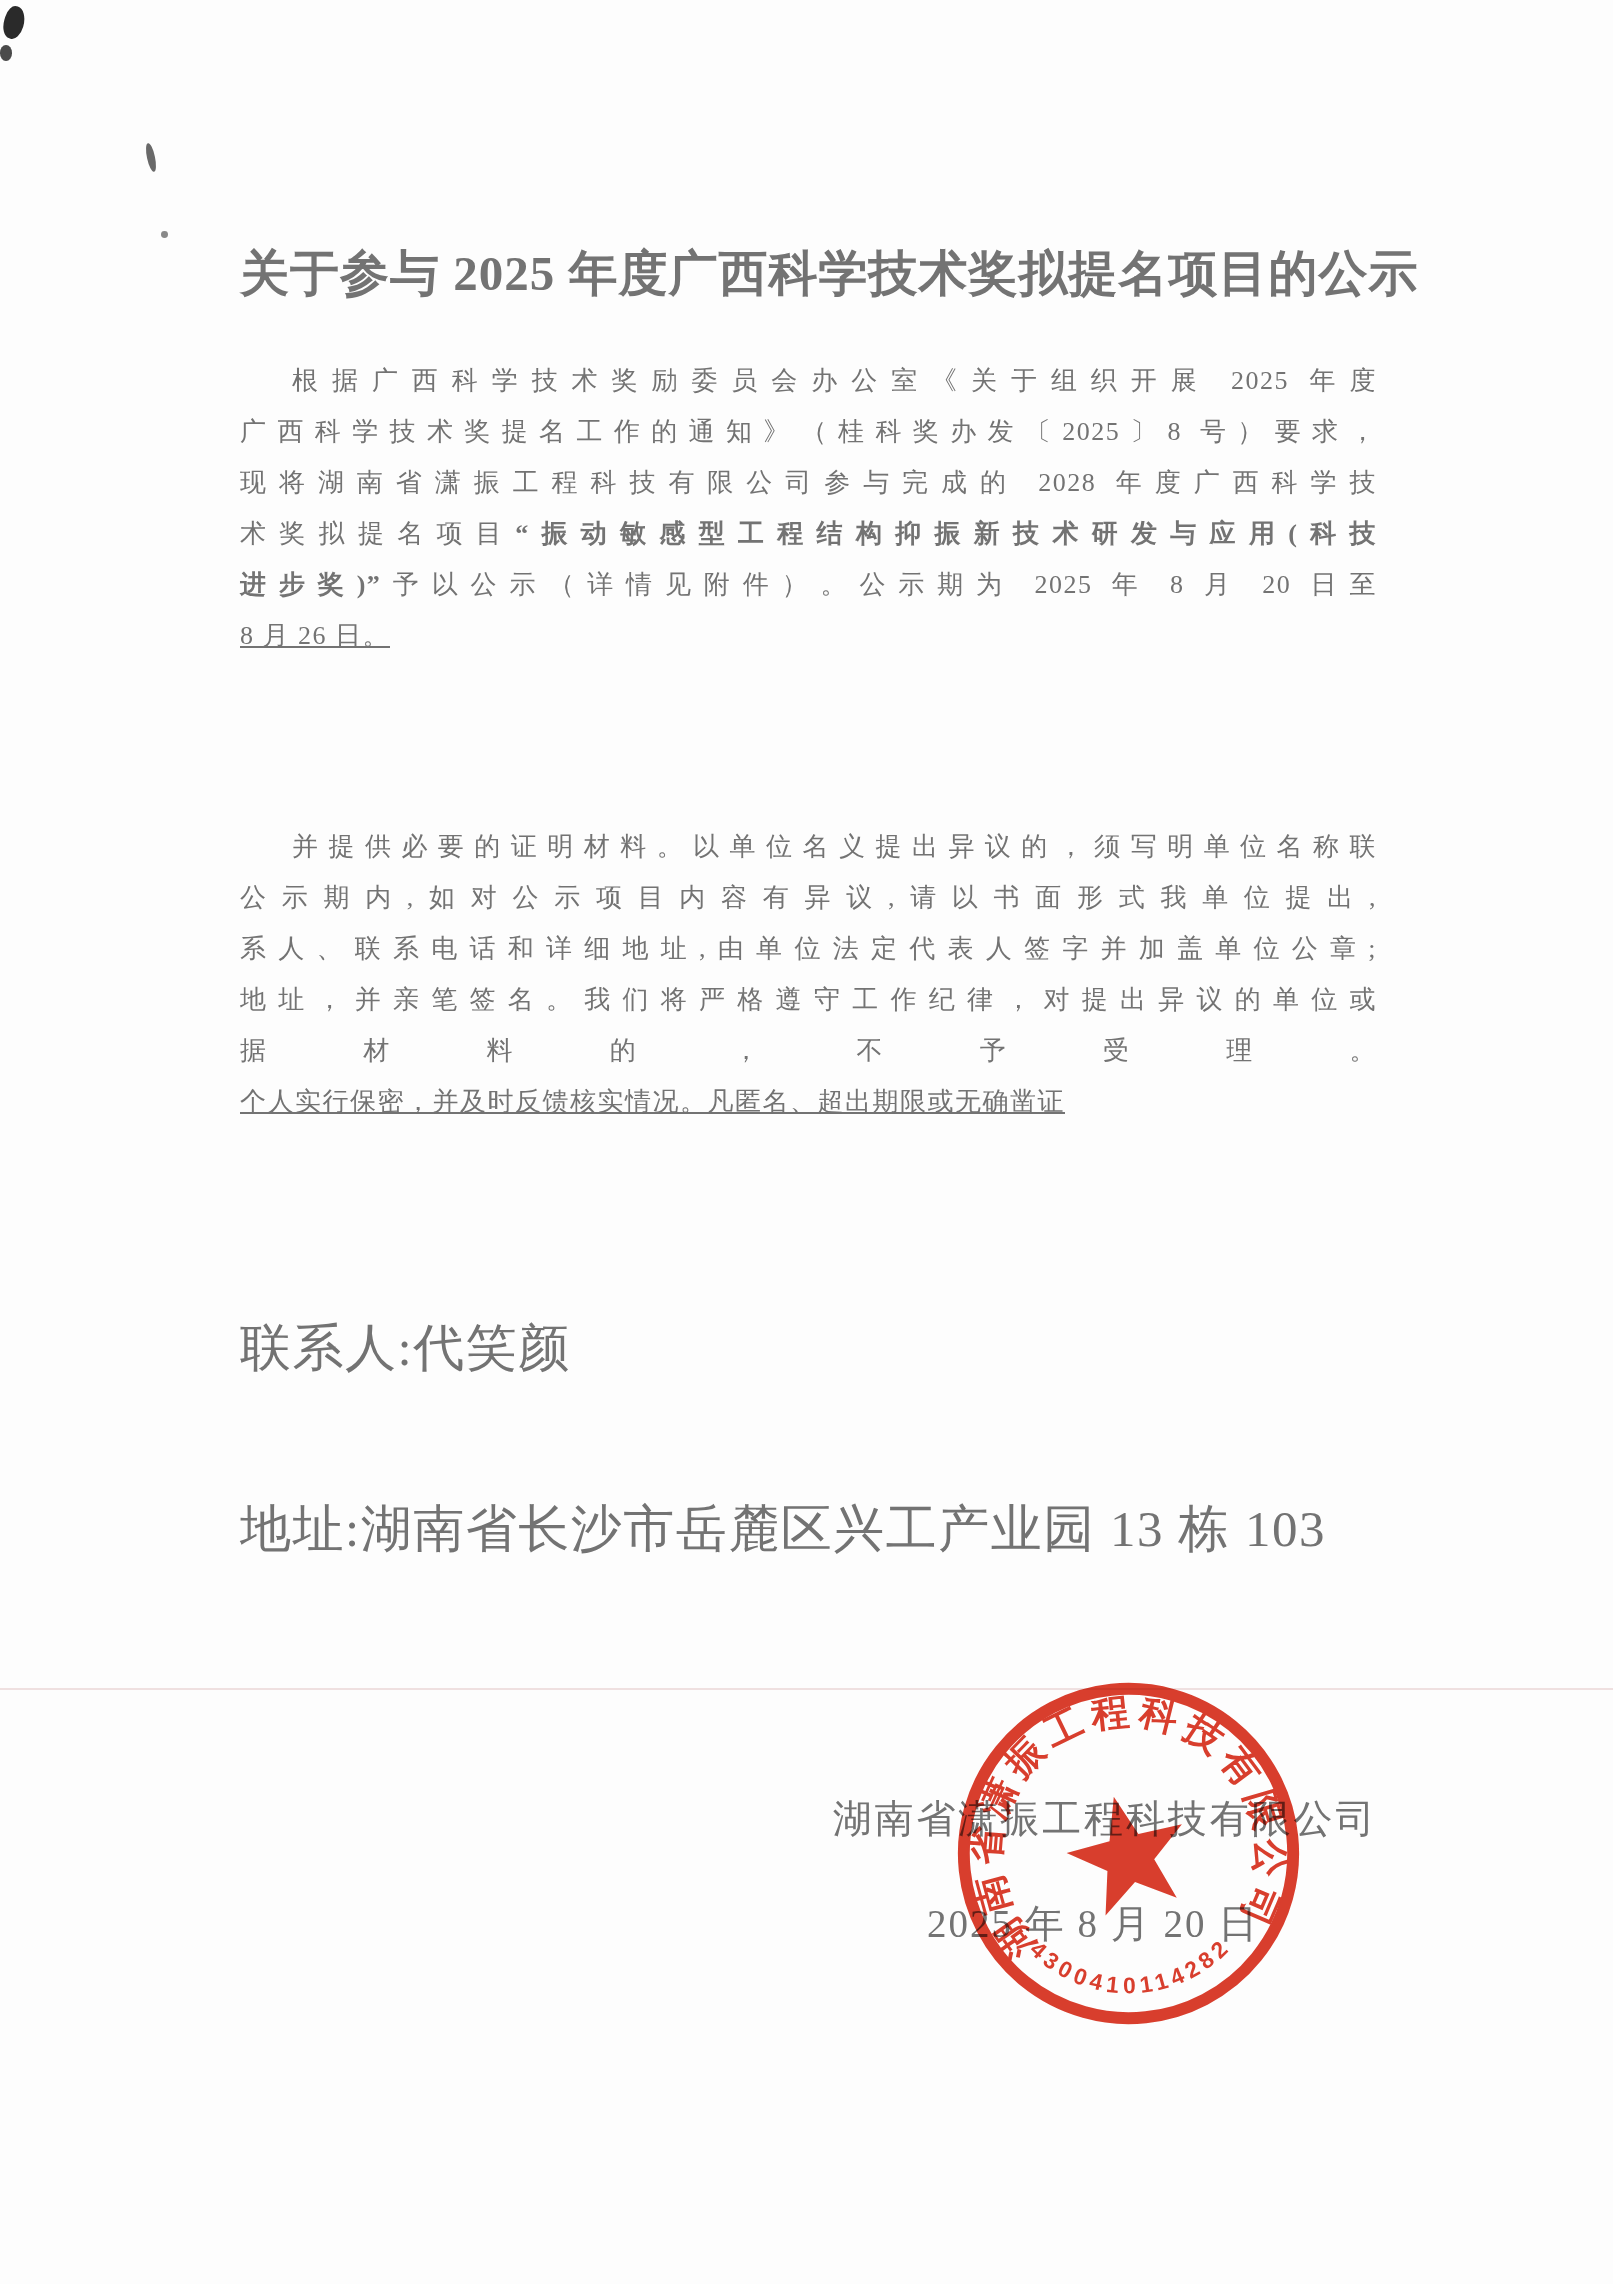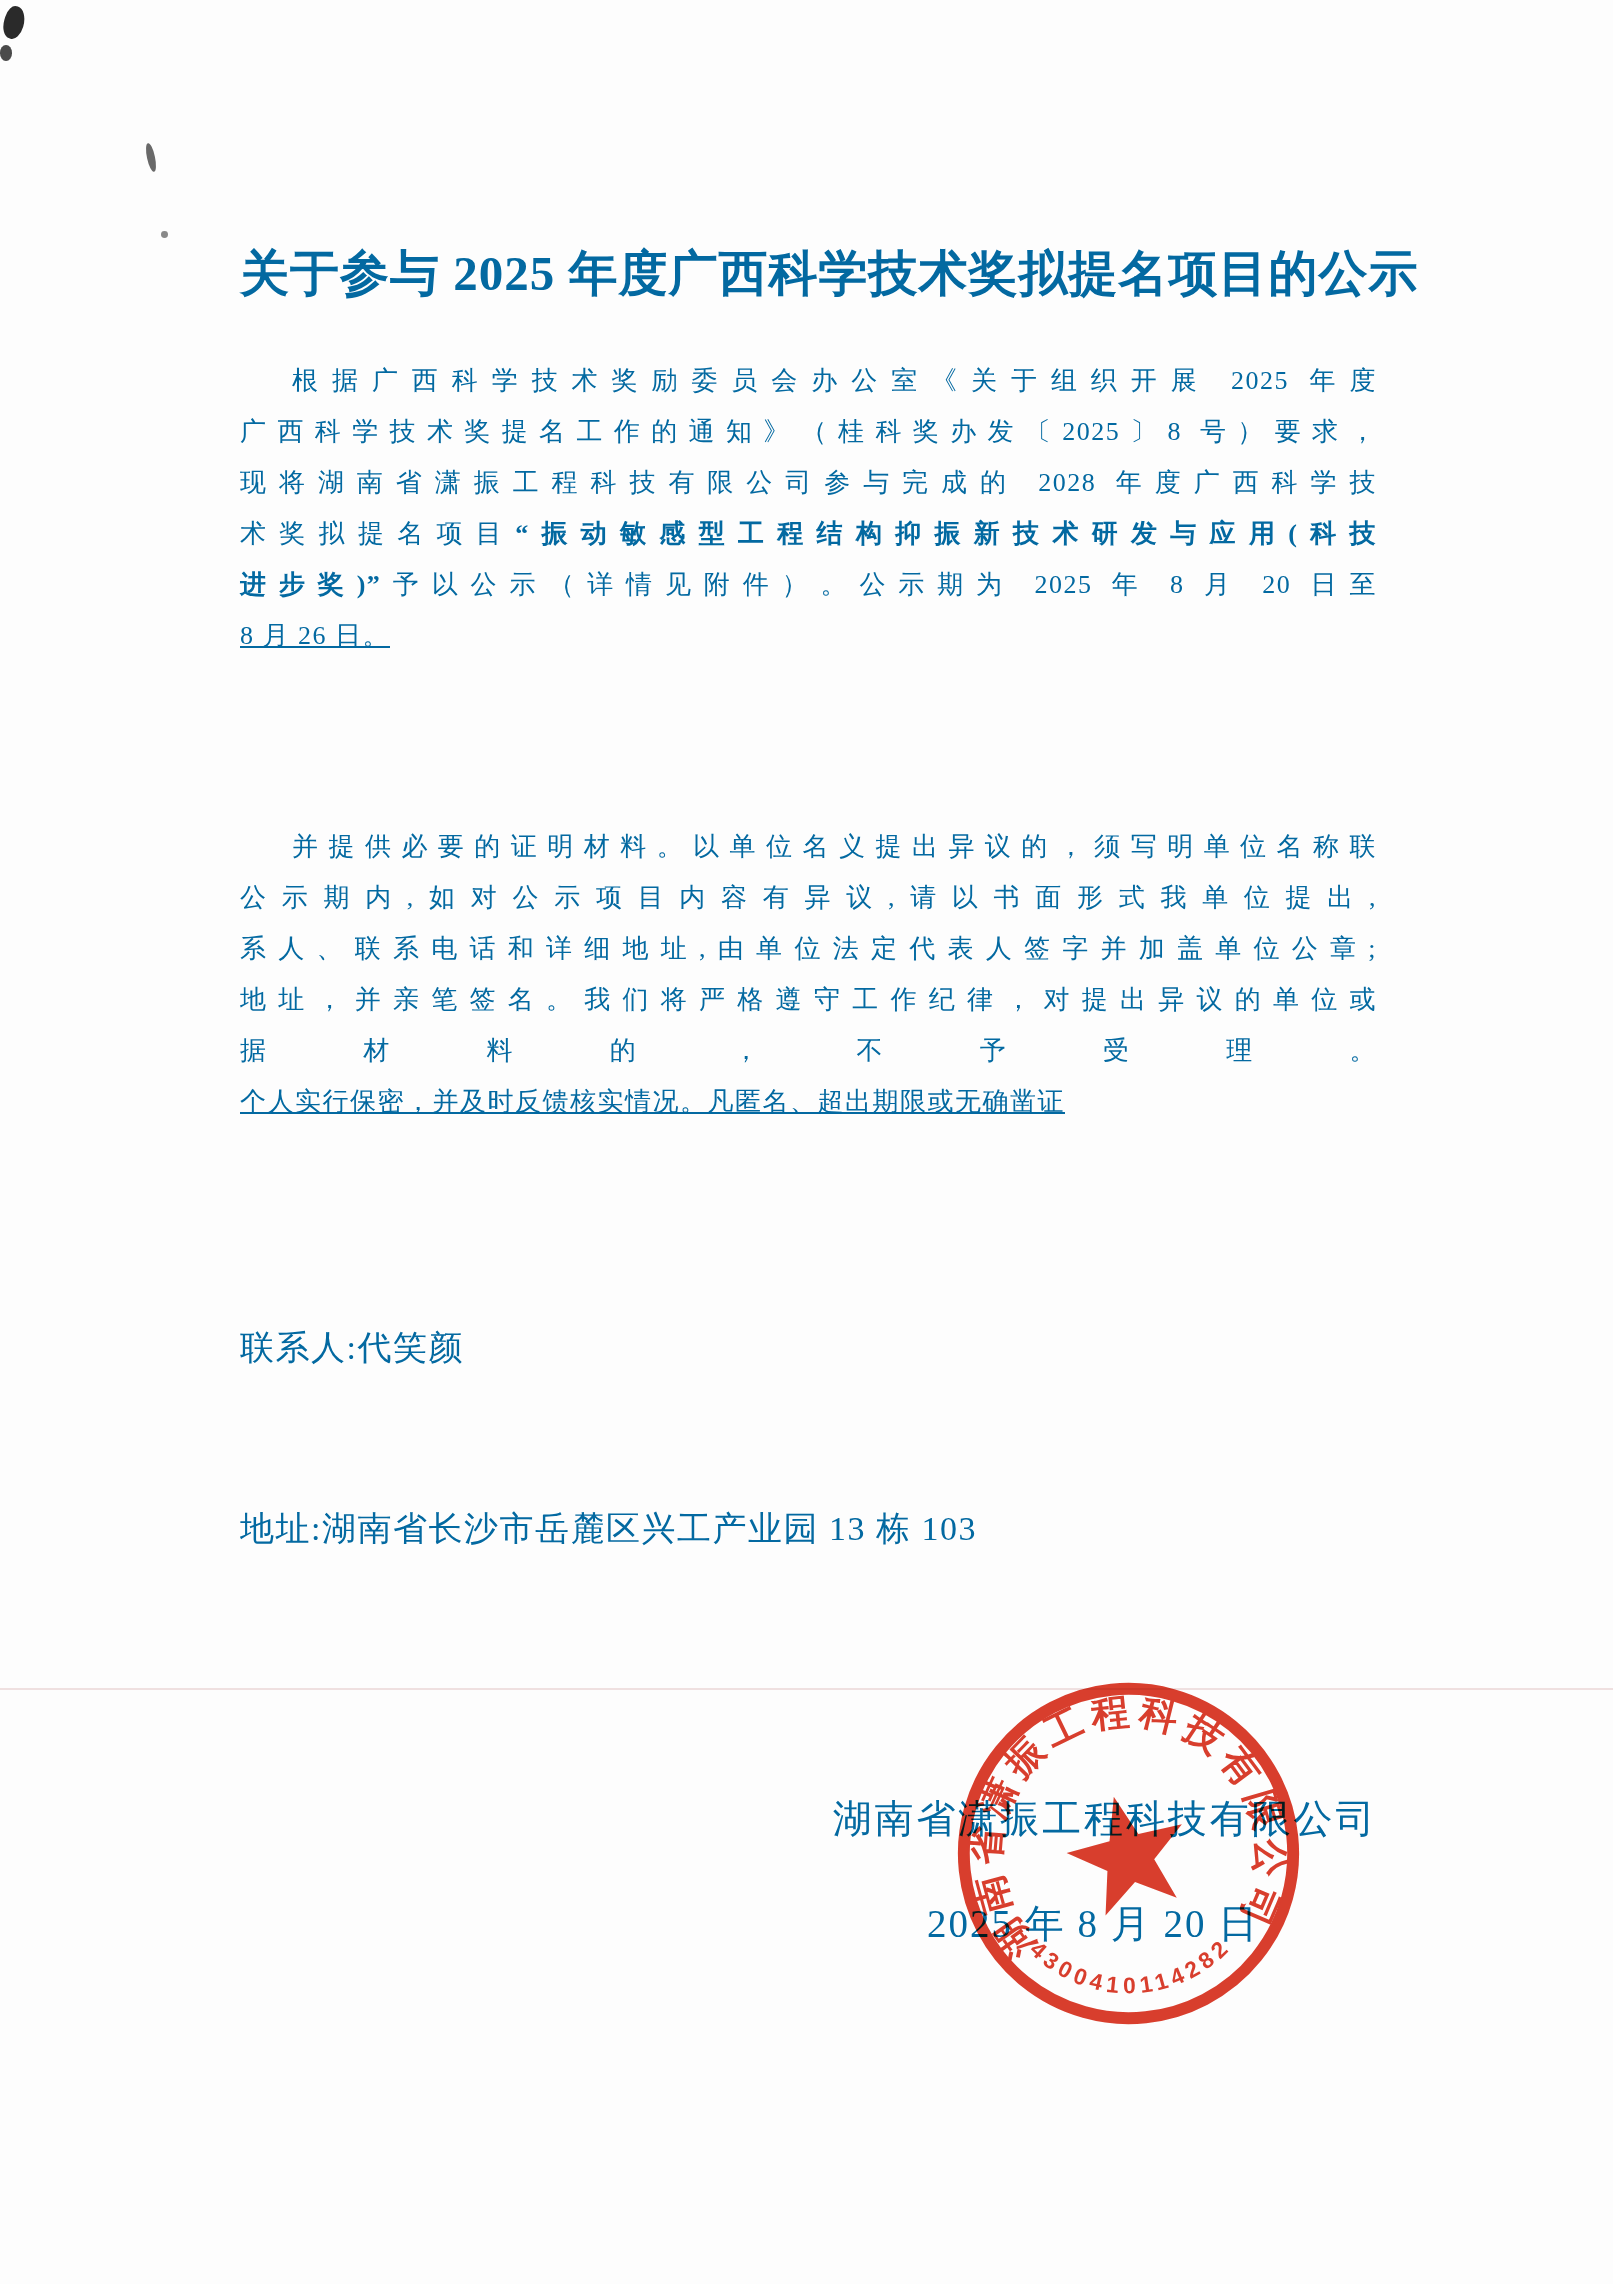--- a/index.html
+++ b/index.html
@@ -1,42 +1,42 @@
 <!DOCTYPE html>
 <html><head>
 <meta charset="utf-8">
 <style>
   html,body { margin:0; padding:0; background:#e9e9e9; }
   .page {
     position:relative;
     width:1613px; height:2285px;
     margin:0 auto;
     background:#fdfdfd;
-    color:#0369a1;
+    color:#737373;
     font-family:"Liberation Serif","DejaVu Serif",serif;
     overflow:hidden;
   }
   .doc-title {
     position:absolute; top:241px; left:240px; width:1137px;
     font-size:49px; font-weight:bold; text-align:center;
     letter-spacing:1px; white-space:nowrap;
   }
   .para {
     position:absolute; left:240px; width:1137px;
     font-size:26px; line-height:51px; letter-spacing:1.5px;
   }
   .para .line { text-align:justify; text-align-last:justify; }
   .para .line:first-child { text-indent:2em; }
   .para .line:last-child { text-align-last:left;text-decoration:underline; }
   .para .line span.b { font-weight:bold; }
   #para1 { top:355px; }
   #para2 { top:821px; }
   .contact-line {
     position:absolute; left:240px; width:1137px;
-    font-size:34px; line-height:72px; letter-spacing:1.5px;
+    font-size:51px; line-height:72px; letter-spacing:1.5px;
     white-space:nowrap;
   }
   #contact-person  { top:1312px; }
   #contact-phone   { top:1406px; }
   #contact-address { top:1493px; }
   .sig-company {
     position:absolute; left:1105px; top:1796px; transform:translateX(-50%);
     font-size:39px; line-height:45px; letter-spacing:2.9px; white-space:nowrap;
   }
   .sig-date {

